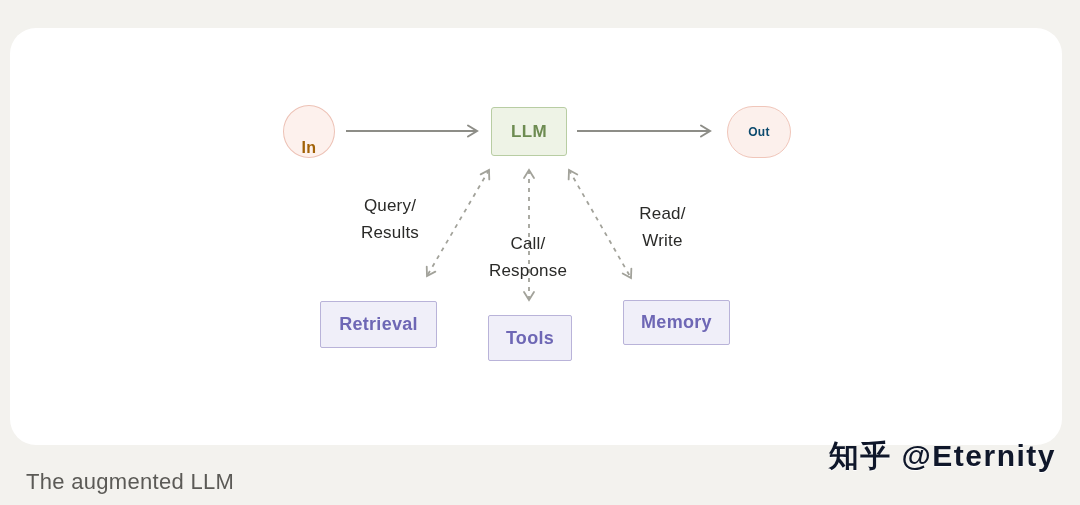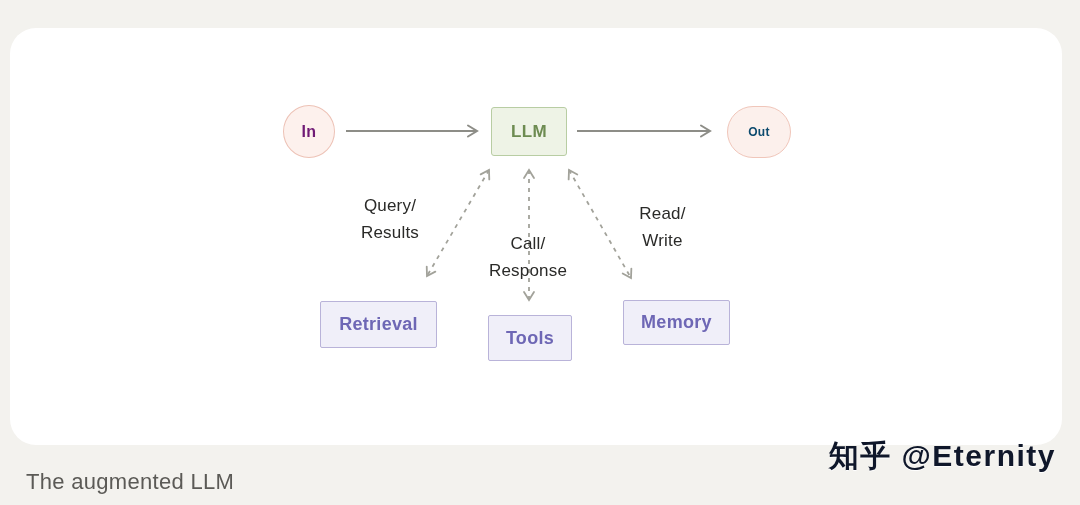--- a/index.html
+++ b/index.html
@@ -32,22 +32,23 @@
     font-weight: bold;
     box-sizing: border-box;
     letter-spacing: 0.3px;
   }
   .node-in {
     left: 283px; top: 105px;
     width: 52px; height: 53px;
     border-radius: 50%;
     background: #fdf1ed;
     border: 1.5px solid #edc2b6;
-    color: #701a75;
+    color: #a16207;
     font-size: 16px;
+    align-items: flex-end;
   }
   .node-llm {
     left: 491px; top: 107px;
     width: 76px; height: 49px;
     background: #eef3e6;
     border: 1.5px solid #b8cda3;
     border-radius: 3px;
     color: #6d8b51;
     font-size: 17px;
   }

